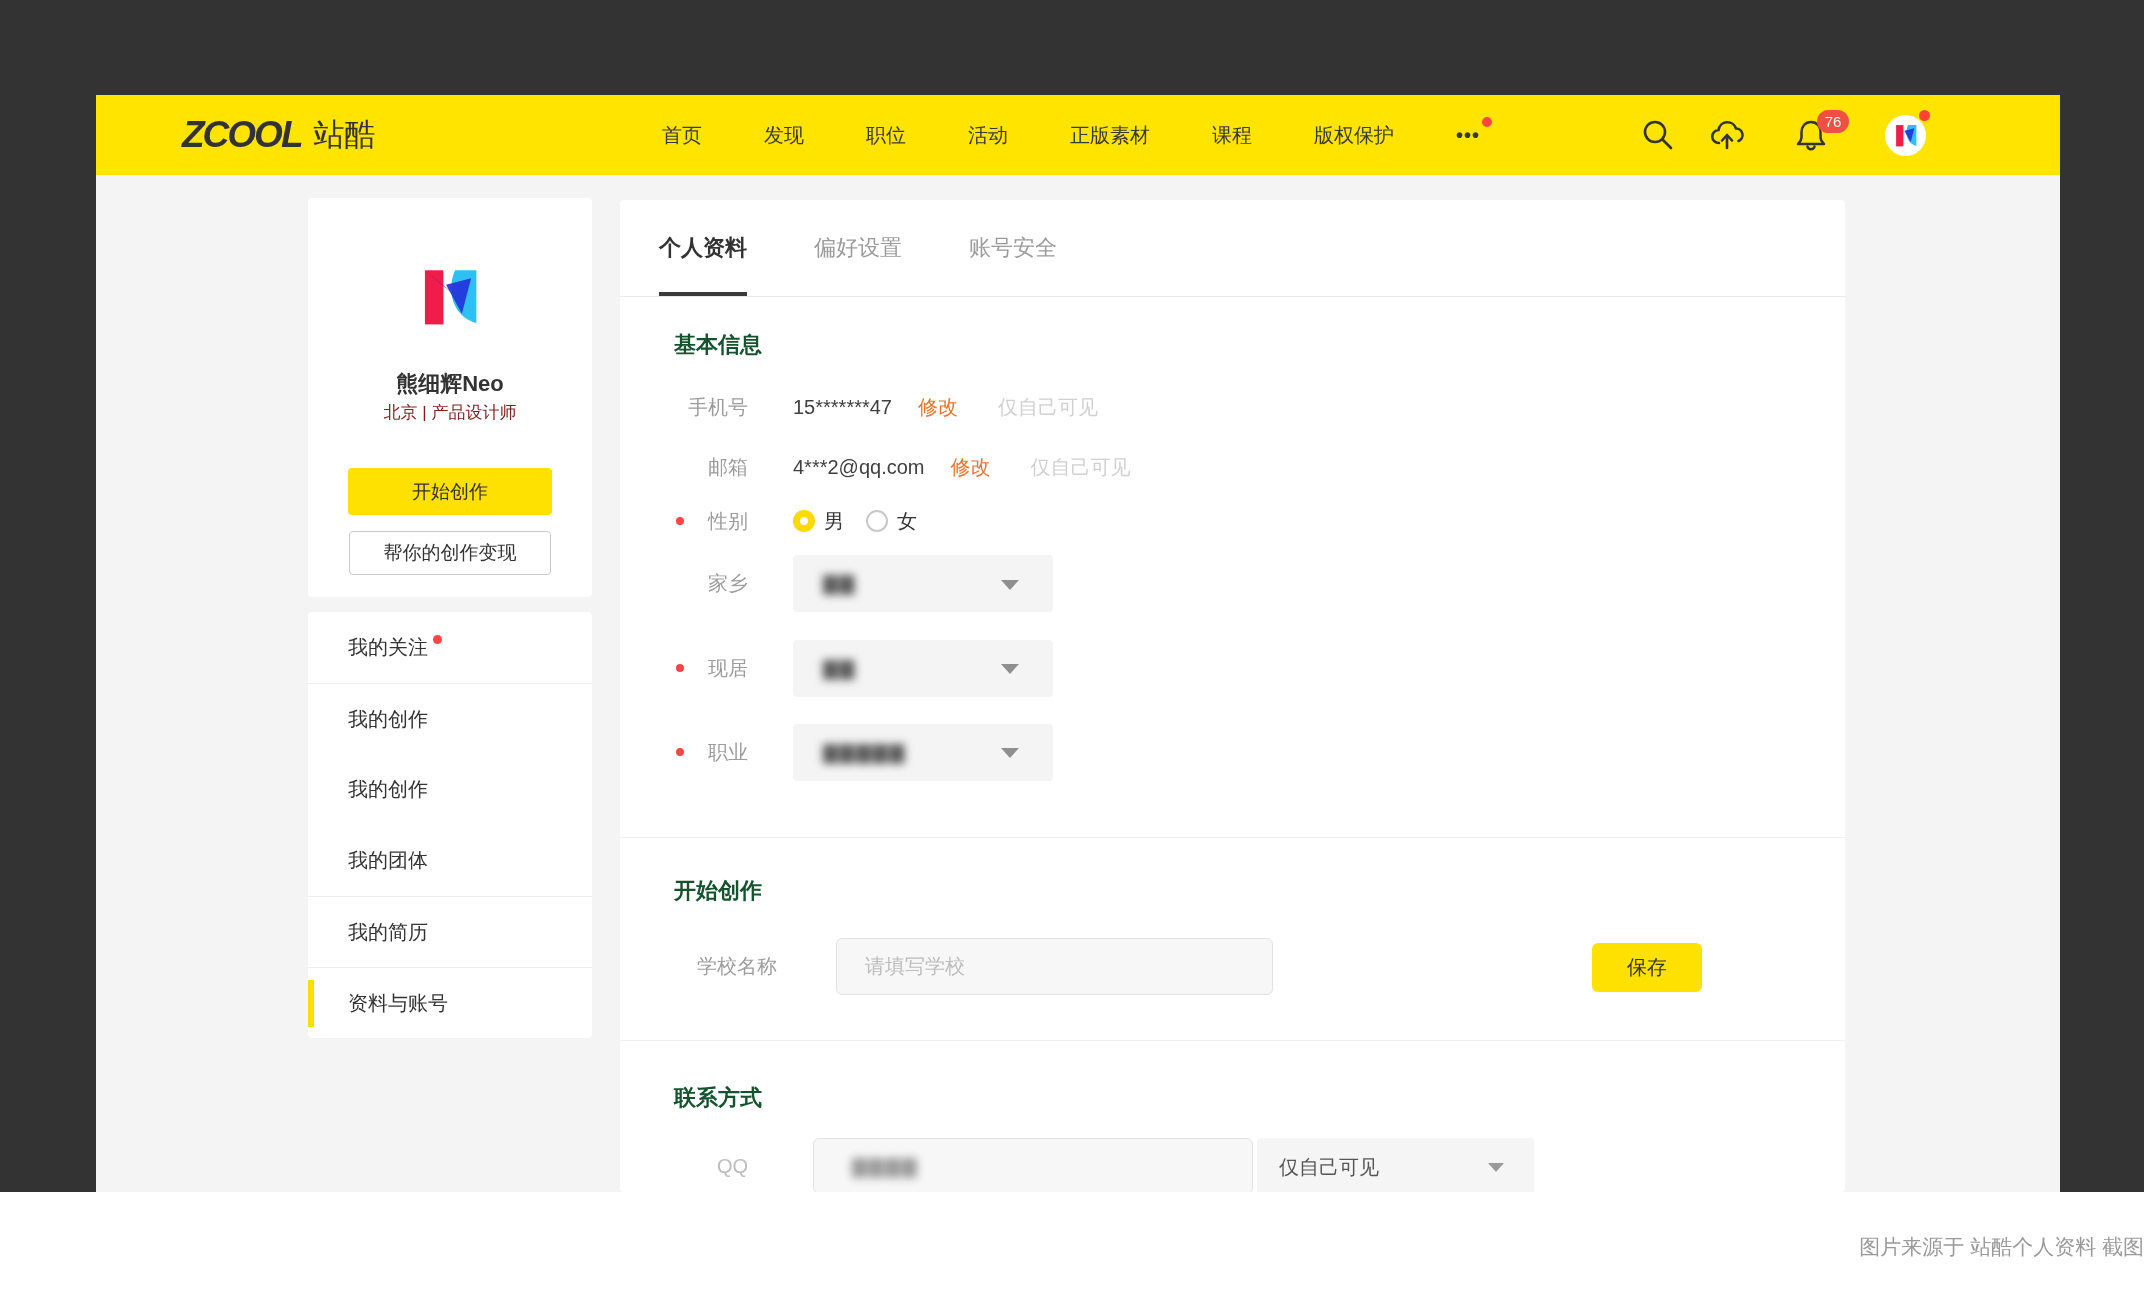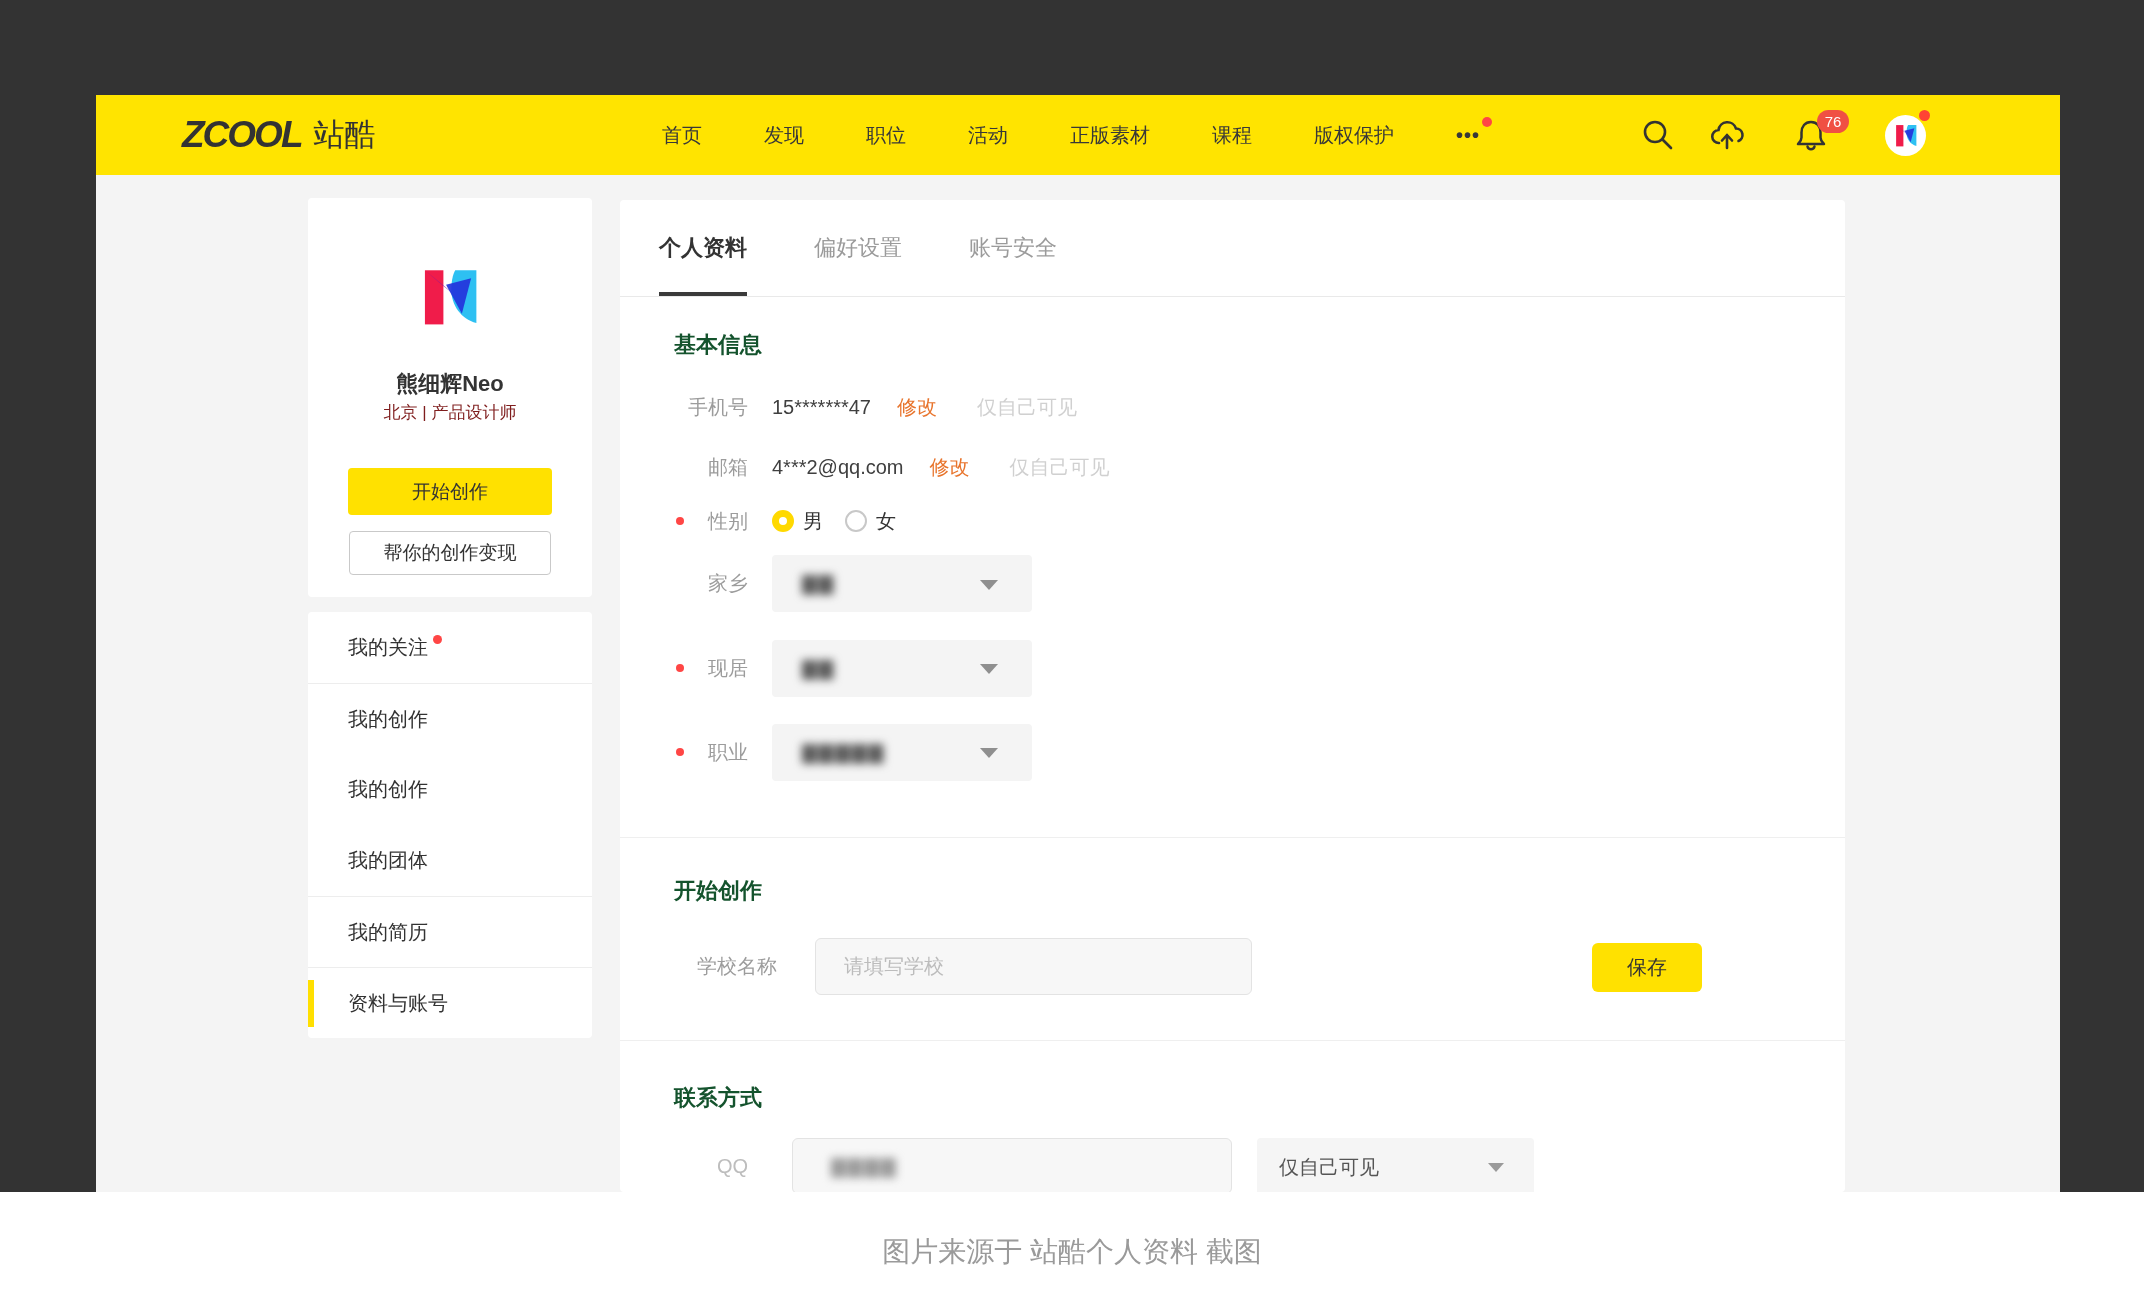--- a/index.html
+++ b/index.html
@@ -51,21 +51,21 @@
   
   .panel { position:absolute; left:524px; top:25px; width:1225px; height:992px; background:#fff; border-radius:4px; overflow:hidden; }
   .tabs { position:absolute; left:39px; top:0; height:96px; display:flex; gap:67px; }
   .tab { position:relative; height:96px; display:flex; align-items:center; font-size:22px; color:#9b9b9b; cursor:pointer; }
   .tab.active { color:#333; font-weight:bold; }
   .tab.active::after { content:""; position:absolute; left:0; bottom:0; width:100%; height:4px; background:#3a3a3a; }
   .tabline { position:absolute; left:0; top:96px; width:100%; height:1px; background:#e9e9e9; }
   .h2 { position:absolute; left:54px; font-size:22px; font-weight:bold; color:#14532d; }
   .divider { position:absolute; left:0; width:100%; height:1px; background:#efefef; }
 
-  .frow { position:absolute; left:43px; display:flex; align-items:center; }
+  .frow { position:absolute; left:43px; display:flex; align-items:center;gap:21px; }
   .frow .lbl { width:85px; text-align:right; font-size:20px; color:#9c9c9c; flex:none; }
   .frow .ctrl { margin-left:24px; display:flex; align-items:center; }
   .frow.req::before { content:""; position:absolute; left:13px; top:50%; margin-top:-4px; width:8px; height:8px; border-radius:50%; background:#ff4645; }
   .val { font-size:20px; color:#3f3f3f; }
   .link-edit { font-size:20px; color:#e8742c; margin-left:26px; cursor:pointer; }
   .vis-note { font-size:20px; color:#d0d0d0; margin-left:40px; }
 
   .radio { width:22px; height:22px; border-radius:50%; background:#fff; cursor:pointer; flex:none; }
   .radio.on { border:7px solid #ffd900; }
   .radio.off { border:2px solid #c8c8c8; }
@@ -78,21 +78,21 @@
 
   .tinput { width:437px; height:57px; background:#f7f7f7; border:1px solid #e3e3e3; border-radius:6px; padding-left:28px; font-size:20px; color:#333; font-family:inherit; outline:none; }
   .tinput::placeholder { color:#bcbcbc; }
   .btn-save { position:absolute; left:972px; top:743px; width:110px; height:49px; background:#ffe100; border:none; border-radius:6px; font-size:20px; color:#333; cursor:pointer; font-family:inherit; }
 
   .qq-box { margin-left:44px; width:440px; height:56px; background:#f7f7f7; border:1px solid #e3e3e3; border-radius:6px; display:flex; align-items:center; padding-left:38px; cursor:text; }
   .qq-box .bl { color:#9a9a9a; }
   .vis-select { position:absolute; left:637px; top:938px; width:277px; height:58px; background:#f5f5f5; border-radius:4px; display:flex; align-items:center; padding-left:22px; font-size:20px; color:#555; cursor:pointer; }
   .vis-select .caret { right:30px; border-left-width:8px; border-right-width:8px; border-top-width:9px; border-top-color:#9a9a9a; }
 
-  .caption { position:absolute; left:0; top:1233px; width:2144px; text-align:center; font-size:28px; color:#9a9a9a; }
+  .caption { position:absolute; left:0; top:1233px; width:2144px; text-align:right; font-size:21px; color:#9a9a9a; }
 </style>
 </head>
 <body>
 
 <div class="stage">
   <div class="dark-bg"></div>
 
   <div class="site">
 
     <div class="topbar">

